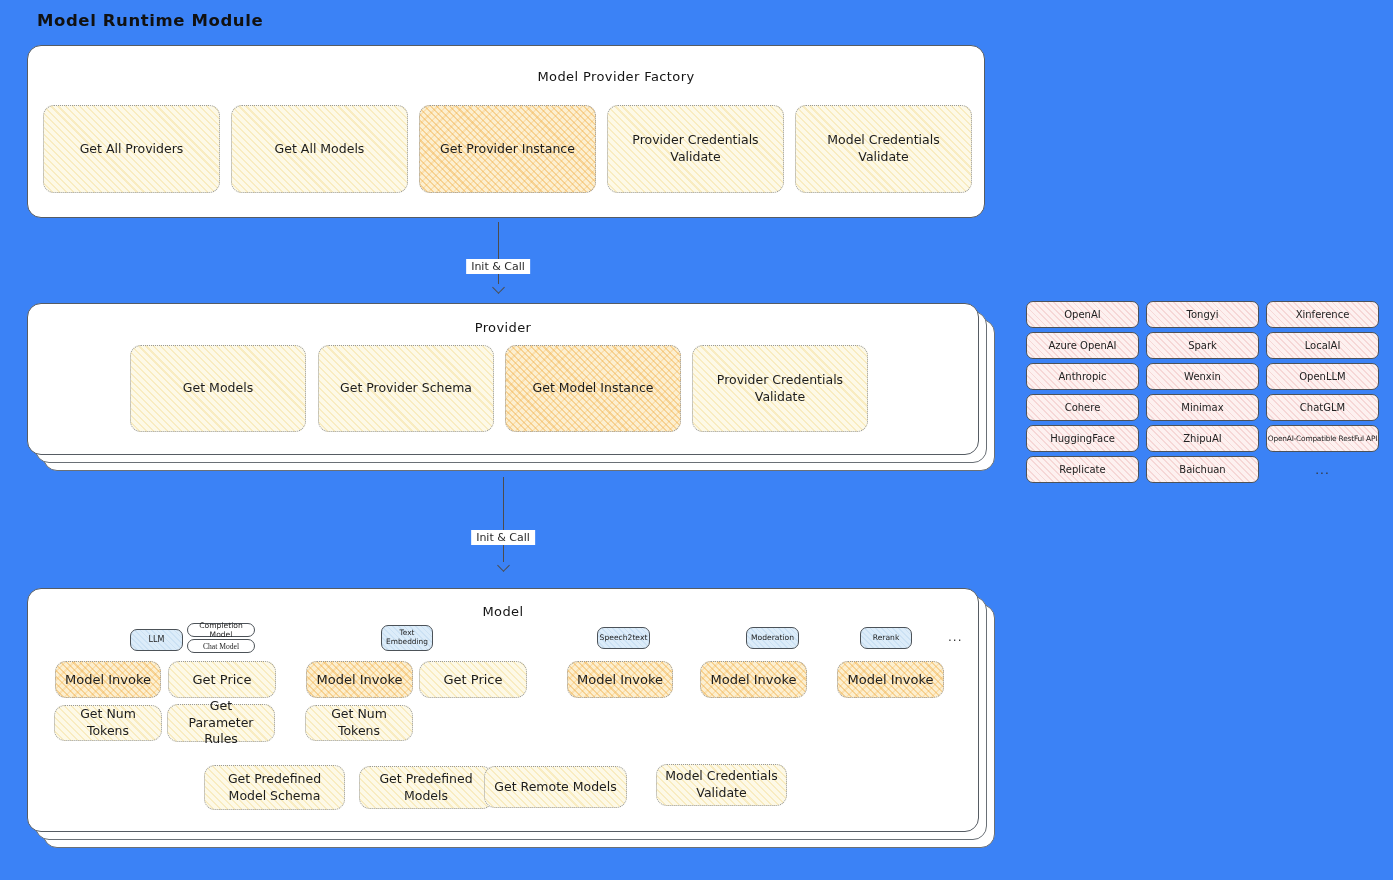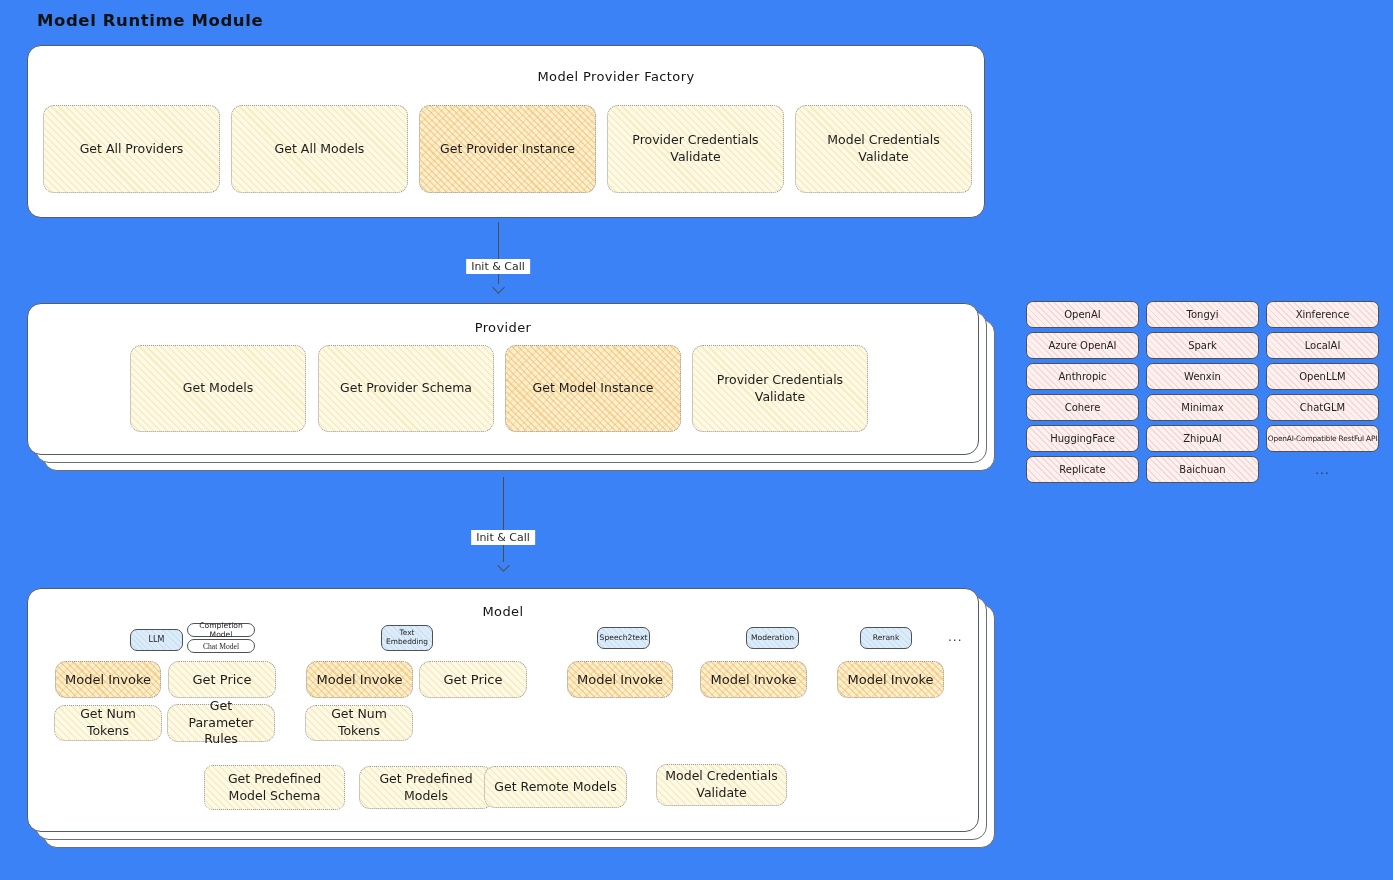--- a/index.html
+++ b/index.html
@@ -137,18 +137,18 @@
   <div class="abs node hatch-orange" style="left:306px;top:661px;width:107px;height:37px;font-size:13px;">Model Invoke</div>
   <div class="abs node hatch-yellow" style="left:419px;top:661px;width:108px;height:37px;font-size:13px;">Get Price</div>
   <div class="abs node hatch-orange" style="left:567px;top:661px;width:106px;height:37px;font-size:13px;">Model Invoke</div>
   <div class="abs node hatch-orange" style="left:700px;top:661px;width:107px;height:37px;font-size:13px;">Model Invoke</div>
   <div class="abs node hatch-orange" style="left:837px;top:661px;width:107px;height:37px;font-size:13px;">Model Invoke</div>
 
   <div class="abs node hatch-yellow" style="left:54px;top:705px;width:108px;height:36px;font-size:12.5px;padding:2px 4px;">Get Num Tokens</div>
   <div class="abs node hatch-yellow" style="left:167px;top:704px;width:108px;height:38px;font-size:12.5px;">Get Parameter Rules</div>
   <div class="abs node hatch-yellow" style="left:305px;top:705px;width:108px;height:36px;font-size:12.5px;padding:2px 4px;">Get Num Tokens</div>
 
-  <div class="abs node hatch-yellow" style="left:204px;top:765px;width:141px;height:45px;font-size:12.5px;border-radius:9px;">Get Predefined Model Schema</div>
+  <div class="abs node hatch-yellow" style="left:204px;top:765px;width:141px;height:45px;font-size:12.5px;">Get Predefined Model Schema</div>
   <div class="abs node hatch-yellow" style="left:359px;top:766px;width:134px;height:43px;font-size:12.5px;">Get Predefined Models</div>
   <div class="abs node hatch-yellow" style="left:484px;top:766px;width:143px;height:42px;font-size:12.5px;">Get Remote Models</div>
   <div class="abs node hatch-yellow" style="left:656px;top:764px;width:131px;height:42px;font-size:12.5px;">Model Credentials Validate</div>
 
 </div>
 
 </body></html>

